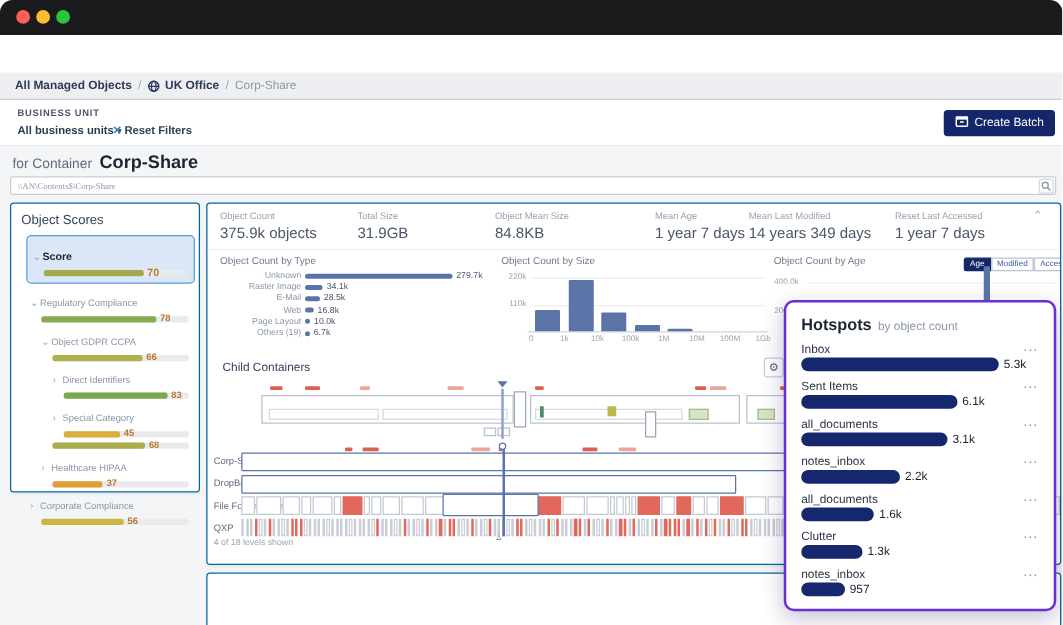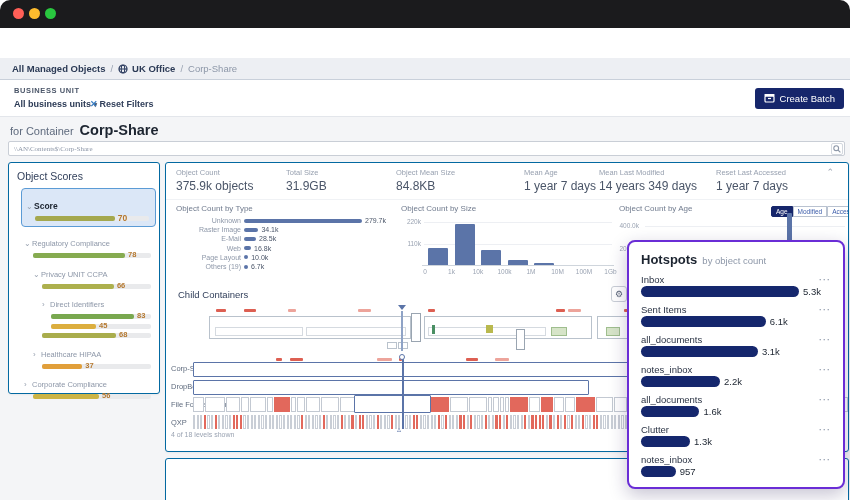--- a/index.html
+++ b/index.html
@@ -163,34 +163,35 @@
             </div>
           </div>
           <div class="score-item">
             <div class="score-lr" style="padding-left: 9px;"><span class="score-caret">⌄</span><span class="score-label">Regulatory Compliance</span></div>
             <div class="score-track" style="margin-left: 18px;">
               <div class="score-fill" style="width: 78%; background: rgb(134, 171, 80);"></div>
               <span class="score-val" style="left: calc(78% + 3px);">78</span>
             </div>
           </div>
           <div class="score-item">
-            <div class="score-lr" style="padding-left: 18px;"><span class="score-caret">⌄</span><span class="score-label">Privacy UNIT CCPA</span></div>
+            <div class="score-lr" style="padding-left: 18px;"><span class="score-caret">⌄</span><span class="score-label">Object GDPR CCPA</span></div>
             <div class="score-track" style="margin-left: 27px;">
               <div class="score-fill" style="width: 66%; background: rgb(173, 176, 77);"></div>
               <span class="score-val" style="left: calc(66% + 3px);">66</span>
             </div>
           </div>
           <div class="score-item">
             <div class="score-lr" style="padding-left: 27px;"><span class="score-caret">›</span><span class="score-label">Direct Identifiers</span></div>
             <div class="score-track" style="margin-left: 36px;">
               <div class="score-fill" style="width: 83%; background: rgb(121, 168, 79);"></div>
               <span class="score-val" style="left: calc(83% + 3px);">83</span>
             </div>
           </div>
           <div class="score-item">
+            <div class="score-lr" style="padding-left: 27px;"><span class="score-caret">›</span><span class="score-label">Special Category</span></div>
             <div class="score-track" style="margin-left: 36px;">
               <div class="score-fill" style="width: 45%; background: rgb(220, 174, 62);"></div>
               <span class="score-val" style="left: calc(45% + 3px);">45</span>
             </div>
           </div>
           <div class="score-item">
             <div class="score-track" style="margin-left: 27px;">
               <div class="score-fill" style="width: 68%; background: rgb(169, 173, 76);"></div>
               <span class="score-val" style="left: calc(68% + 3px);">68</span>
             </div>

